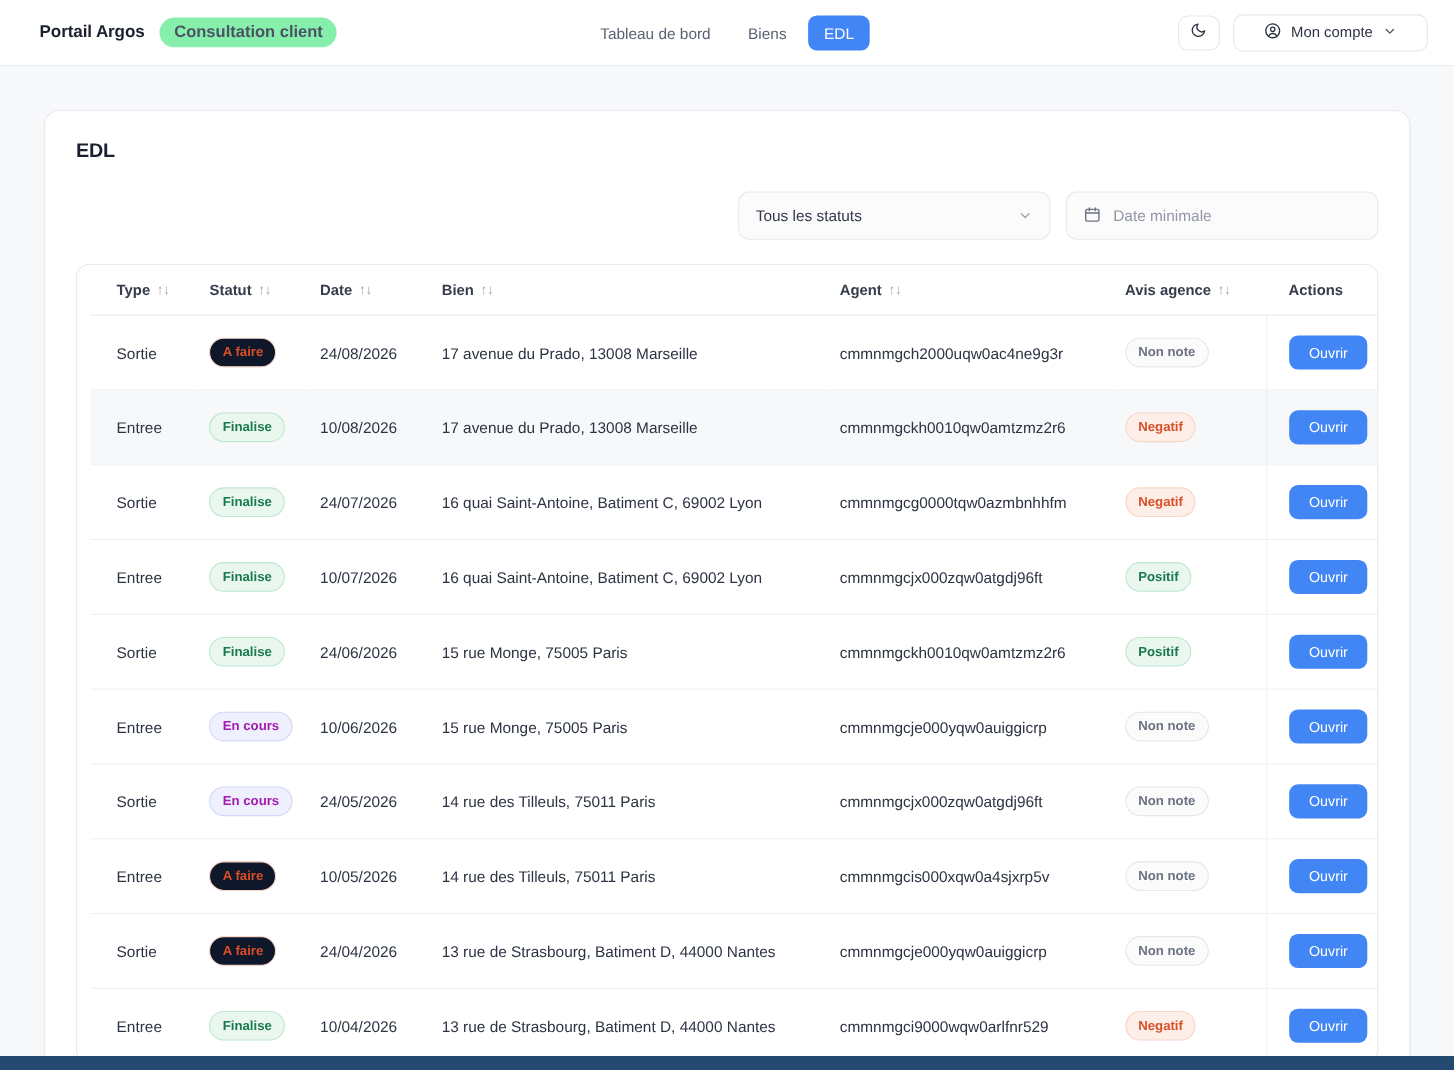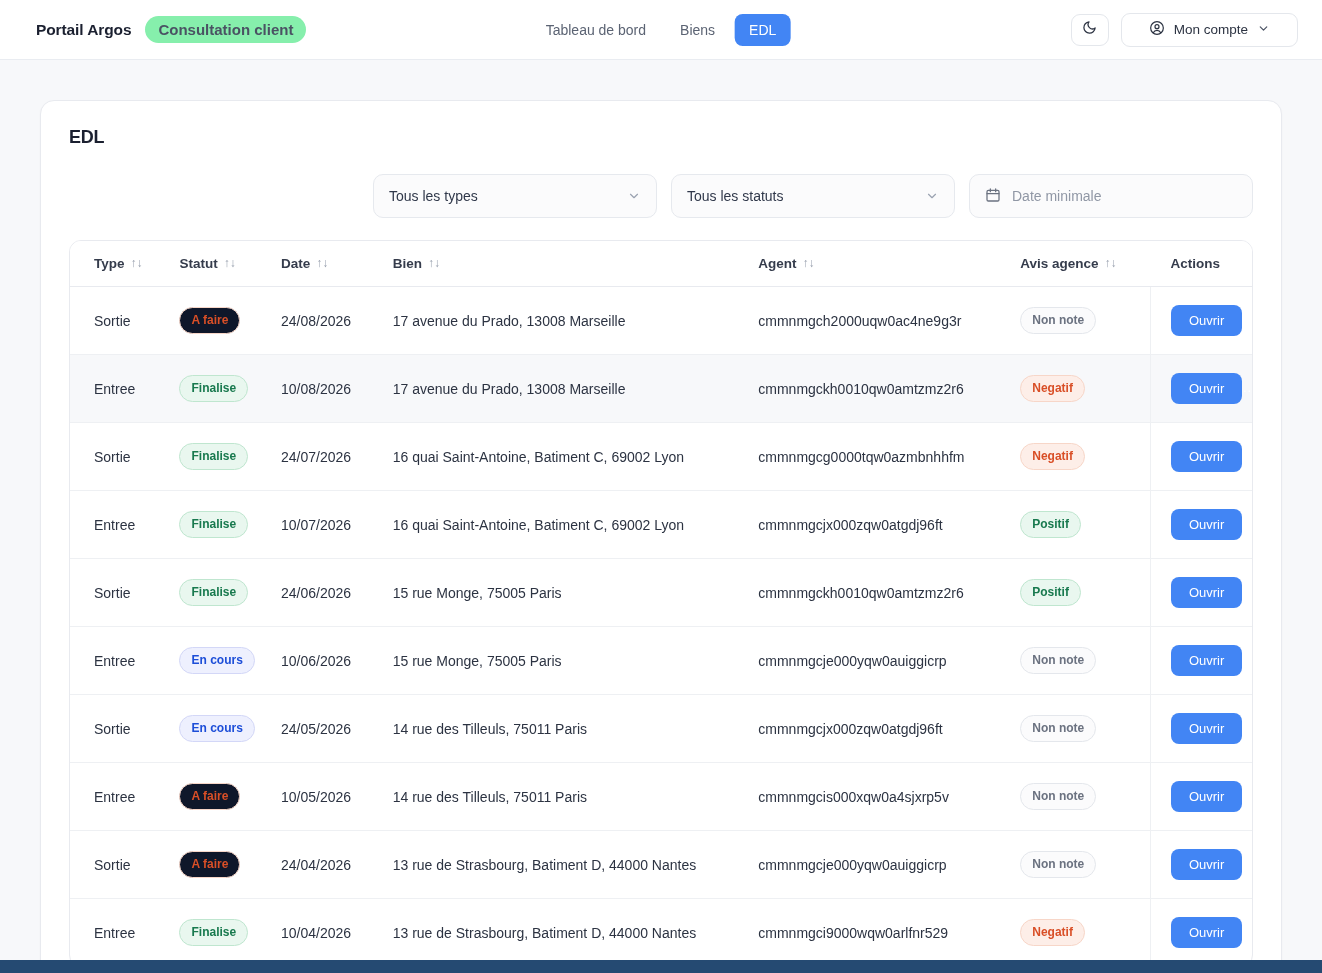--- a/index.html
+++ b/index.html
@@ -166,20 +166,21 @@
     font-size: 14px;
     cursor: text;
   }
   .filter-date .ph { color: #9097a5; }
 
   
   .table-wrap {
     border: 1px solid #e8eaef;
     border-radius: 12px;
     overflow: hidden;
+    padding-left: 12px;
   }
 
   table {
     width: 100%;
     border-collapse: collapse;
     table-layout: fixed;
   }
 
   thead th {
     text-align: left;
@@ -229,21 +230,21 @@
     display: inline-block;
     font-size: 12px;
     font-weight: 700;
     border-radius: 999px;
     padding: 4px 11px;
     line-height: 1.35;
     white-space: nowrap;
   }
   .badge-afaire   { background:#0f172a; color:#d94f27; border:1px solid #f7d6c8; }
   .badge-finalise { background:#e9f7ef; color:#18794e; border:1px solid #bfe6cf; }
-  .badge-encours  { background:#eef0fe; color:#1d4ed8; border:1px solid #d3d7f7; }
+  .badge-encours  { background:#eef0fe; color:#a21caf; border:1px solid #d3d7f7; }
   .badge-nonnote  { background:#fbfbfc; color:#6b7280; border:1px solid #e4e7ec; }
   .badge-negatif  { background:#fdeee8; color:#d94f27; border:1px solid #f7d6c8; }
   .badge-positif  { background:#e9f7ef; color:#18794e; border:1px solid #bfe6cf; }
 
   .btn-open {
     display: inline-block;
     background: #4285f4;
     color: #fff;
     font-size: 13px;
     font-weight: 500;
@@ -310,28 +311,20 @@
     </div>
   </div>
 </div>
 
 <div class="page">
   <div class="card">
 
     <div class="card-title">EDL</div>
 
     <div class="filters">
-      <div class="filter-select">
-        <span>Tous les types</span>
-        <span class="chev">
-          <svg width="14" height="14" viewBox="0 0 24 24" fill="none" stroke="#9aa2b1" stroke-width="2" stroke-linecap="round" stroke-linejoin="round">
-            <polyline points="6 9 12 15 18 9"></polyline>
-          </svg>
-        </span>
-      </div>
 
       <div class="filter-select">
         <span>Tous les statuts</span>
         <span class="chev">
           <svg width="14" height="14" viewBox="0 0 24 24" fill="none" stroke="#9aa2b1" stroke-width="2" stroke-linecap="round" stroke-linejoin="round">
             <polyline points="6 9 12 15 18 9"></polyline>
           </svg>
         </span>
       </div>
 

